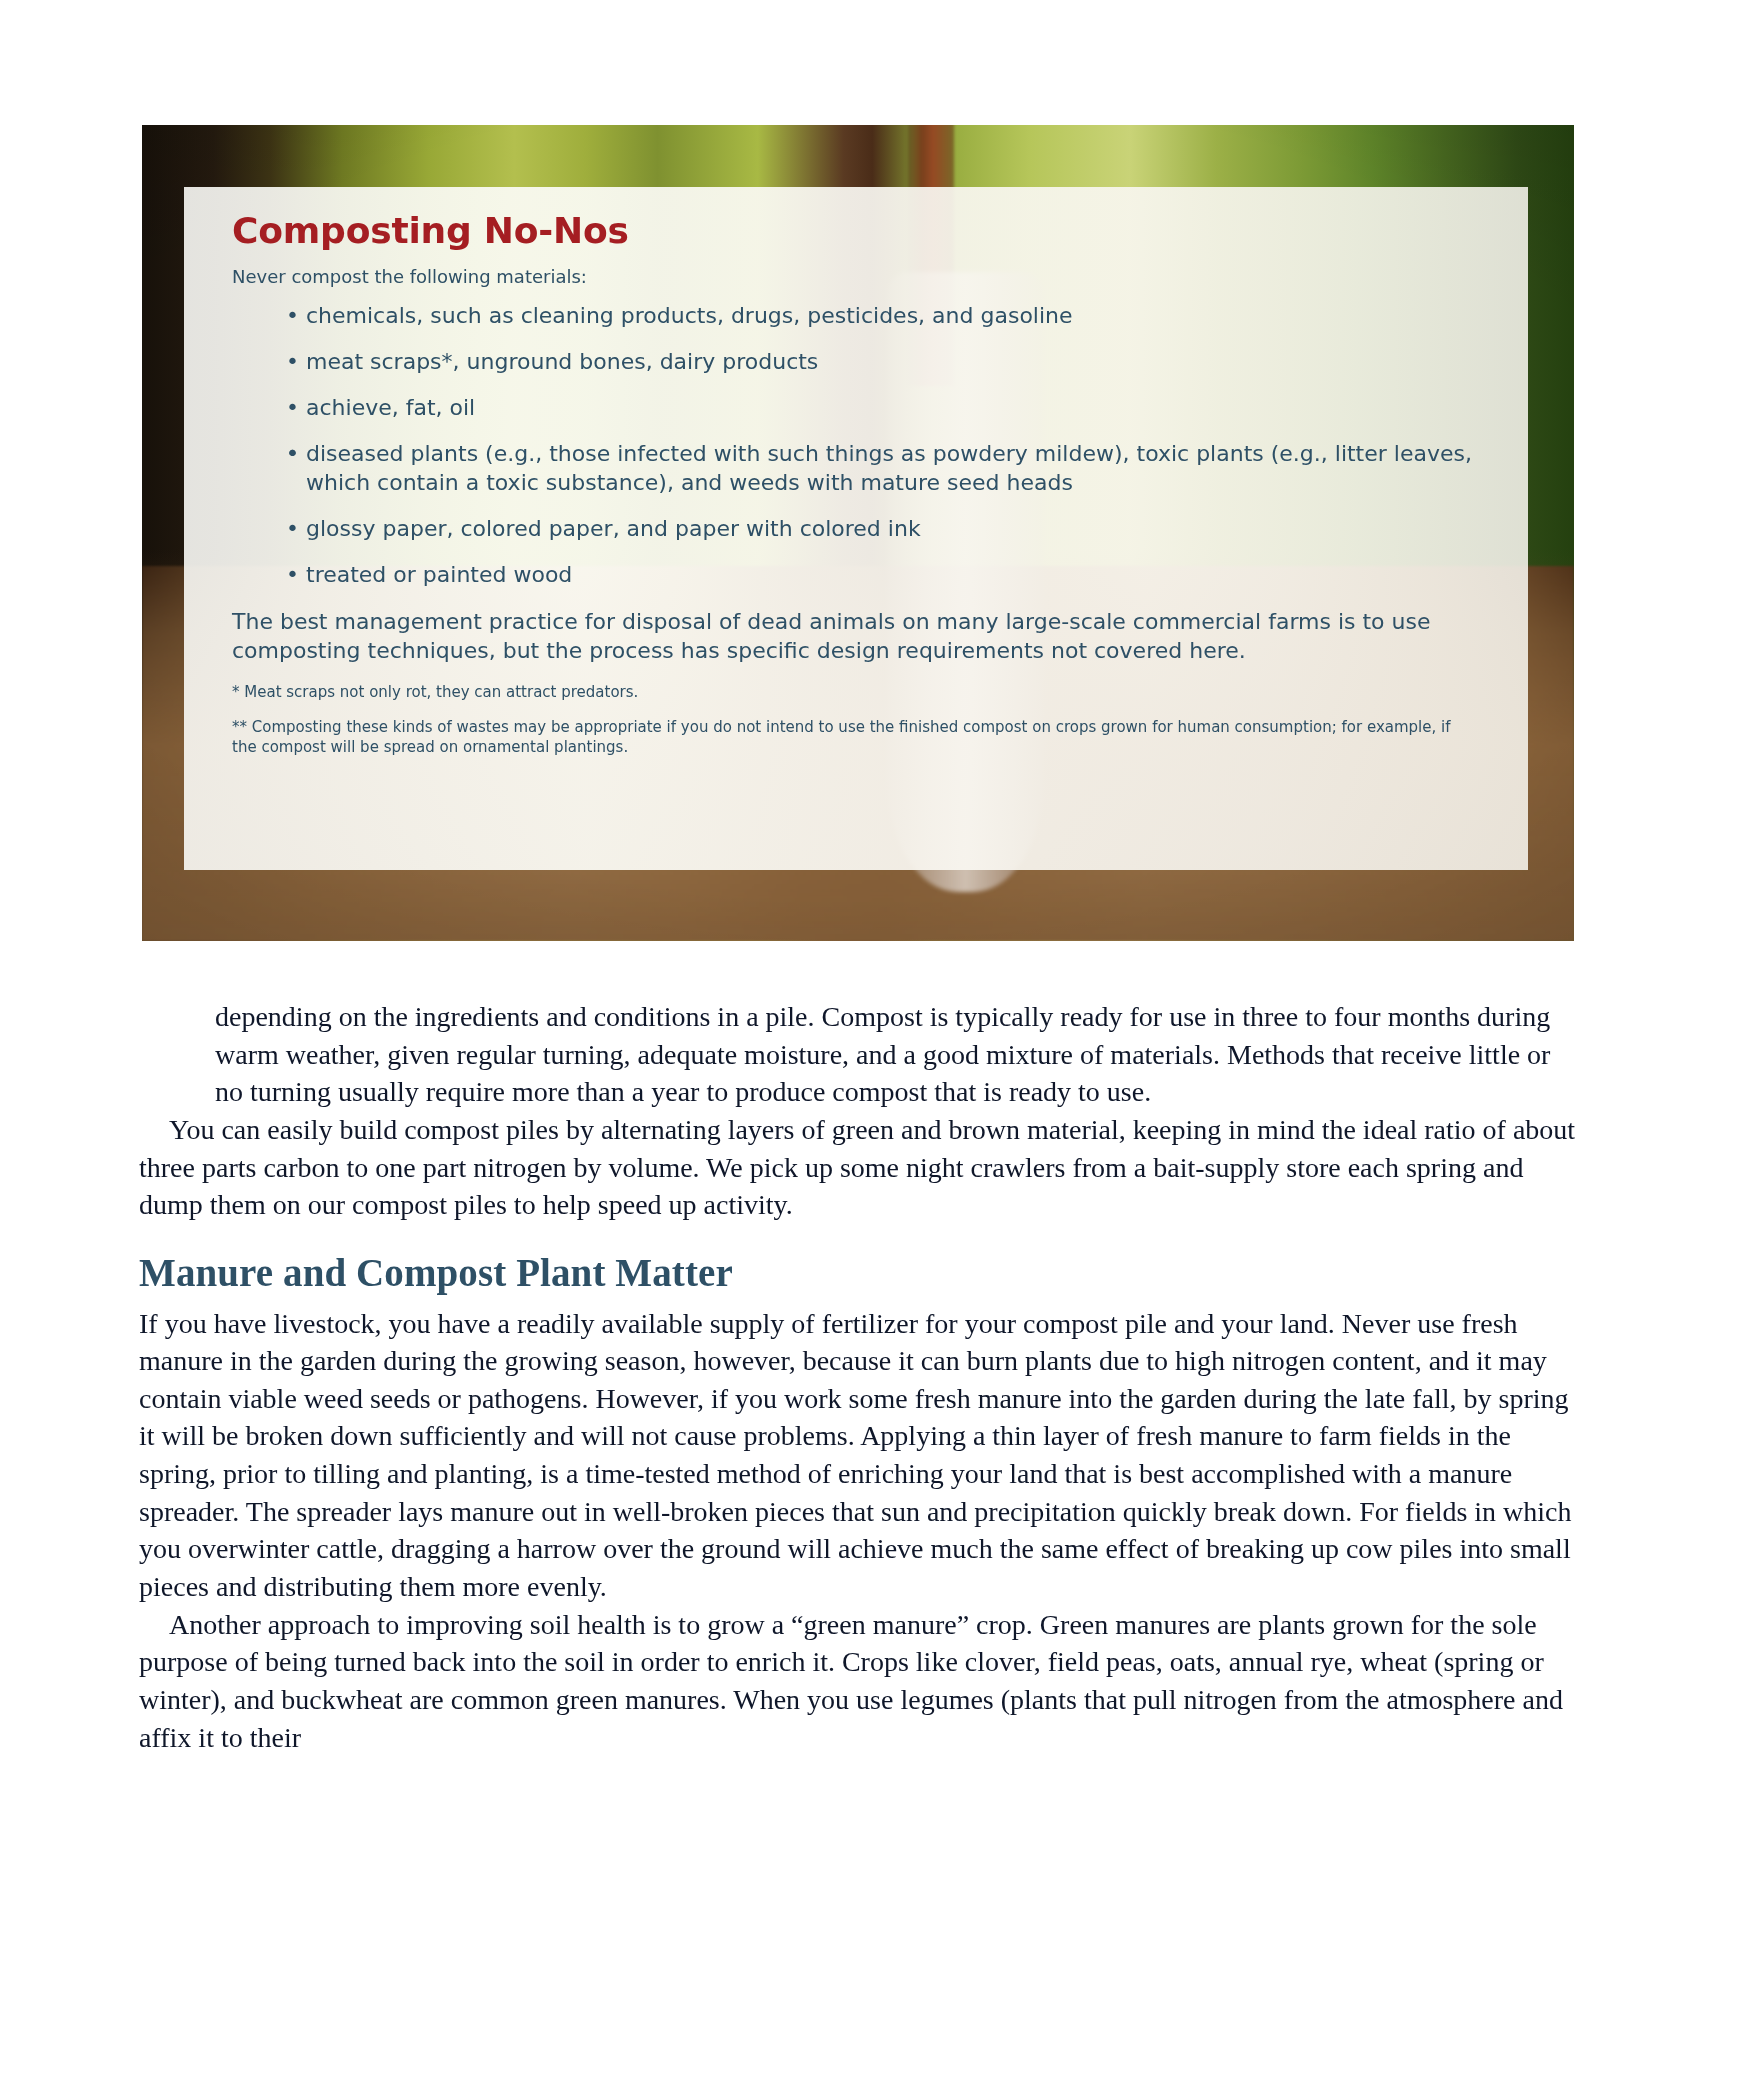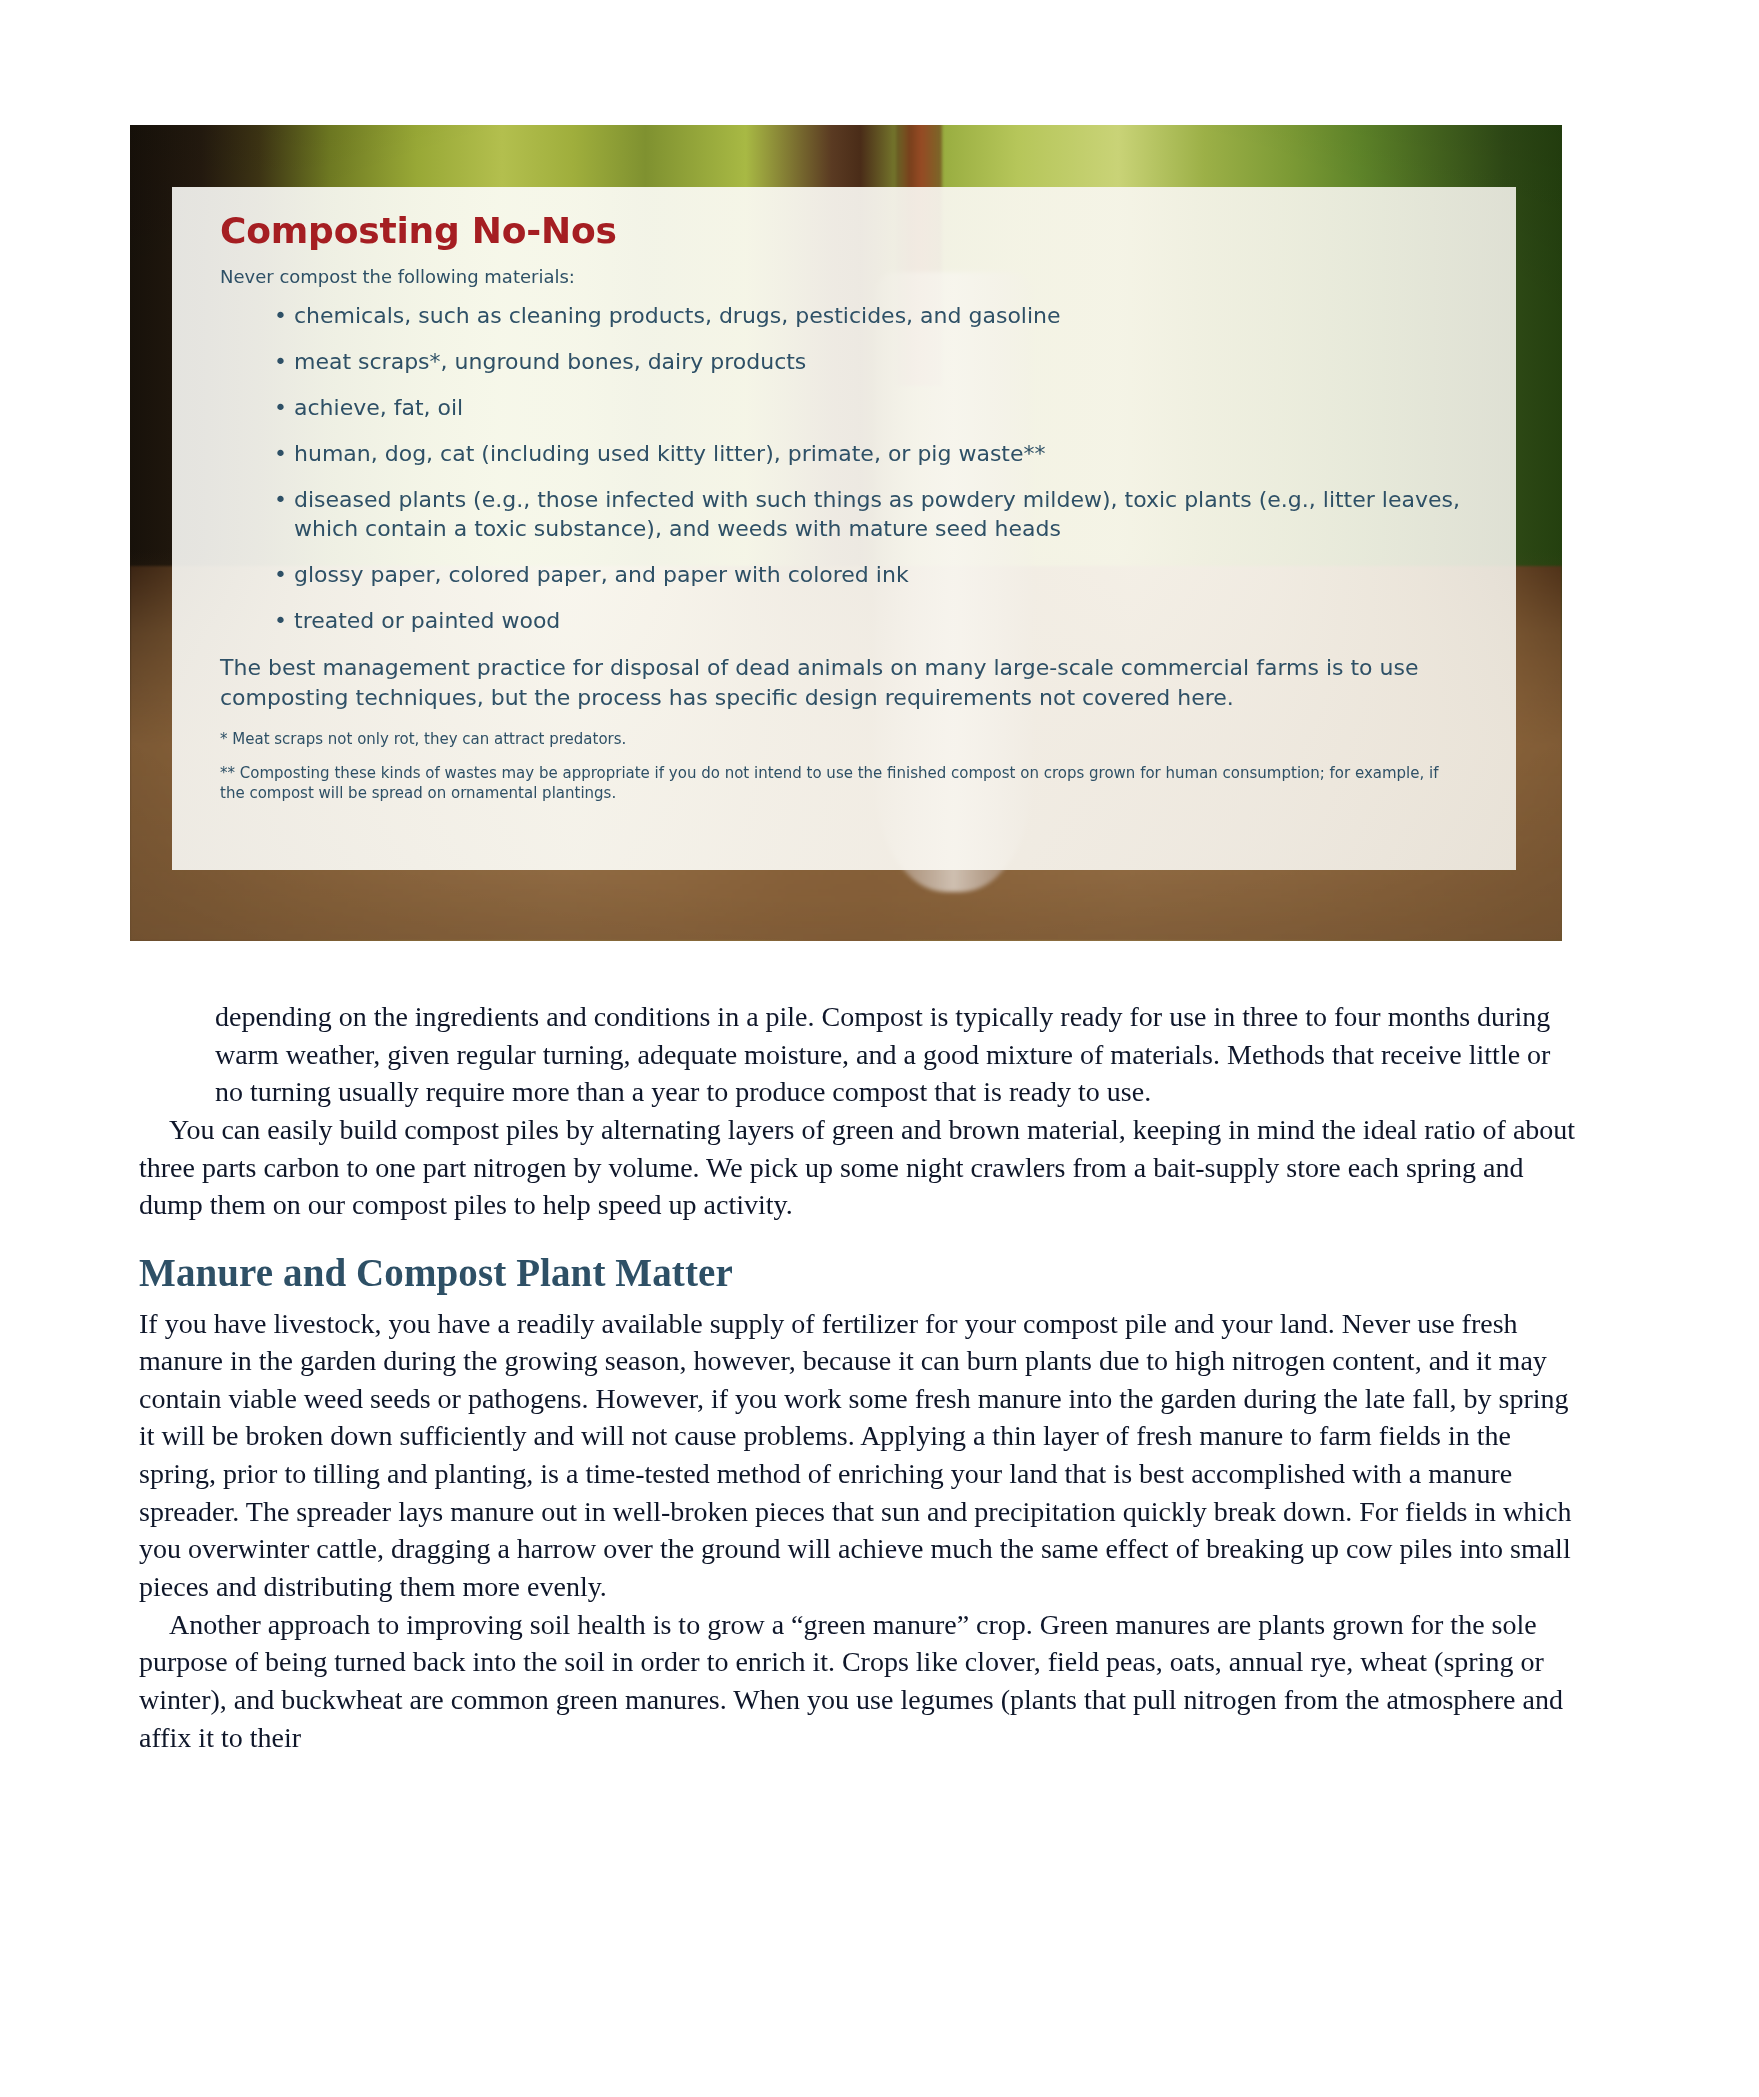--- a/index.html
+++ b/index.html
@@ -20,21 +20,21 @@
   .page {
     position: absolute;
     inset: 0;
     background: #ffffff;
     overflow: hidden;
   }
 
   
   .figure {
     position: absolute;
-    left: 130px;
+    left: 142px;
     top: 125px;
     width: 1432px;
     height: 816px;
     overflow: hidden;
   }
   
   .photo-base {
     position: absolute;
     inset: 0;
     background:
@@ -241,21 +241,20 @@
         <li>
           <span class="bullet">•</span>
           <span>meat scraps*, unground bones, dairy products</span>
         </li>
         <li>
           <span class="bullet">•</span>
           <span>achieve, fat, oil</span>
         </li>
         <li>
           <span class="bullet">•</span>
-          <span>human, dog, cat (including used kitty litter), primate, or pig waste**</span>
         </li>
         <li>
           <span class="bullet">•</span>
           <span>diseased plants (e.g., those infected with such things as powdery mildew), toxic plants (e.g., litter leaves, which contain a toxic substance), and weeds with mature seed heads</span>
         </li>
         <li>
           <span class="bullet">•</span>
           <span>glossy paper, colored paper, and paper with colored ink</span>
         </li>
         <li>

